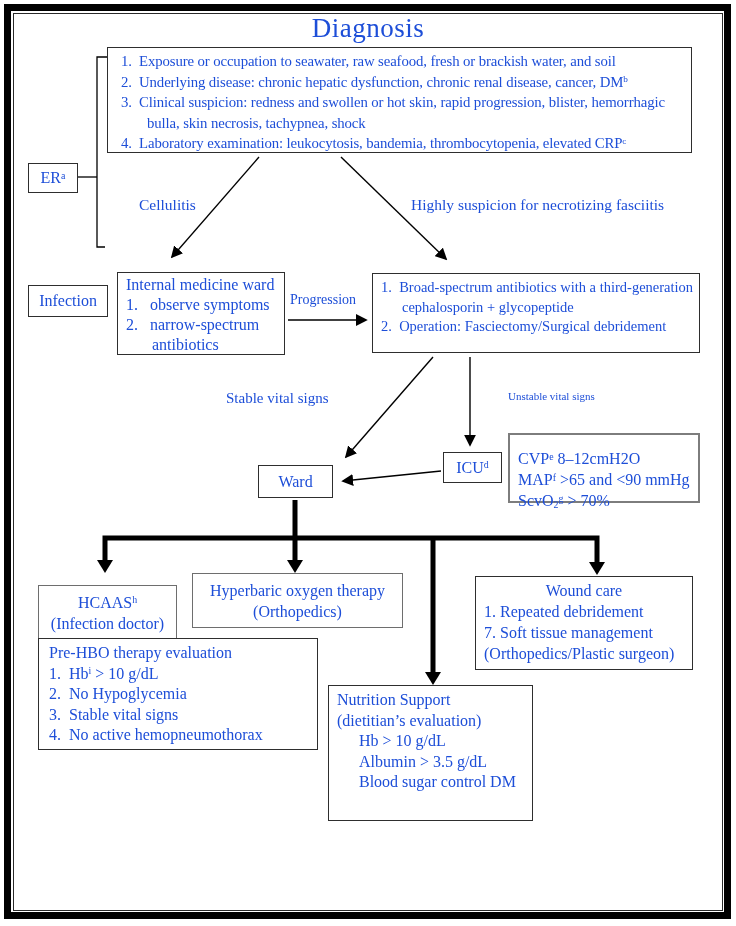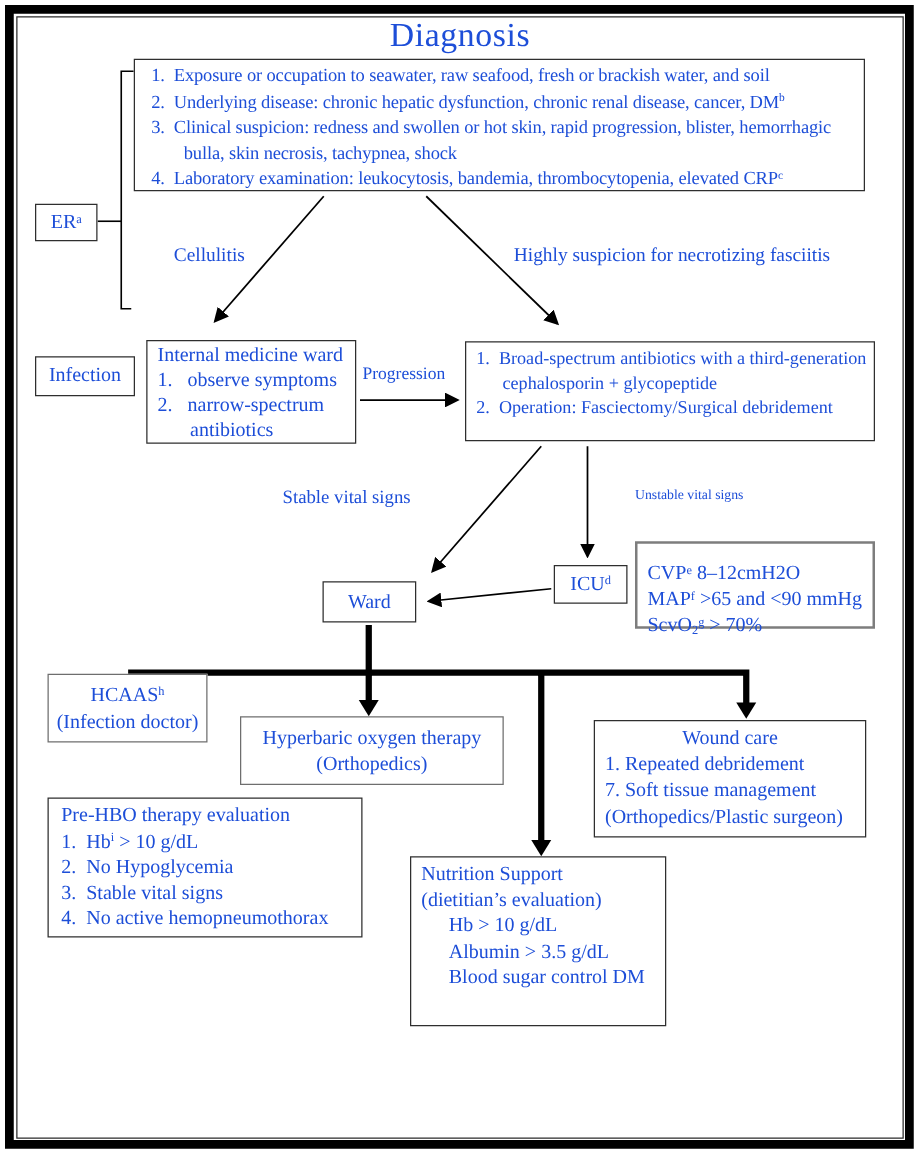--- a/index.html
+++ b/index.html
@@ -100,38 +100,38 @@
   <div class="box center" style="left:443px;top:452px;width:59px;height:31px;">
     <div><span>ICU</span><sup>d</sup></div>
   </div>
 
   <div class="box cvp" style="left:508px;top:433px;width:192px;height:70px;padding:13px 8px;line-height:21px;">
     <div><span>CVP</span><sup>e</sup><span> 8–12cmH2O</span></div>
     <div><span>MAP</span><sup>f</sup><span> &gt;65 and &lt;90 mmHg</span></div>
     <div><span>ScvO</span><sub>2</sub><sup>g</sup><span> &gt; 70%</span></div>
   </div>
 
-  <div class="box center gray" style="left:38px;top:539px;width:128px;height:55px;line-height:21px;">
+  <div class="box center gray" style="left:38px;top:585px;width:139px;height:55px;line-height:21px;">
     <div><span>HCAAS</span><sup>h</sup></div>
     <div>(Infection doctor)</div>
   </div>
 
   <div class="box center gray" style="left:192px;top:573px;width:211px;height:55px;line-height:21px;">
     <div>Hyperbaric oxygen therapy</div>
     <div>(Orthopedics)</div>
   </div>
 
   <div class="box" style="left:475px;top:576px;width:218px;height:94px;padding:3px 8px;line-height:21px;">
     <div class="wc-title">Wound care</div>
     <div>1. Repeated debridement</div>
     <div>7. Soft tissue management</div>
     <div>(Orthopedics/Plastic surgeon)</div>
   </div>
 
-  <div class="box" style="left:38px;top:638px;width:252px;height:112px;padding:4px 6px 4px 10px;line-height:20.5px;">
+  <div class="box" style="left:38px;top:638px;width:280px;height:112px;padding:4px 6px 4px 10px;line-height:20.5px;">
     <div>Pre-HBO therapy evaluation</div>
     <div class="li"><span>1.  Hb</span><sup>i</sup><span> &gt; 10 g/dL</span></div>
     <div class="li"><span>2.  No Hypoglycemia</span></div>
     <div class="li"><span>3.  Stable vital signs</span></div>
     <div class="li"><span>4.  No active hemopneumothorax</span></div>
   </div>
 
   <div class="box" style="left:328px;top:685px;width:205px;height:136px;padding:4px 8px;line-height:20.5px;">
     <div>Nutrition Support</div>
     <div>(dietitian’s evaluation)</div>

